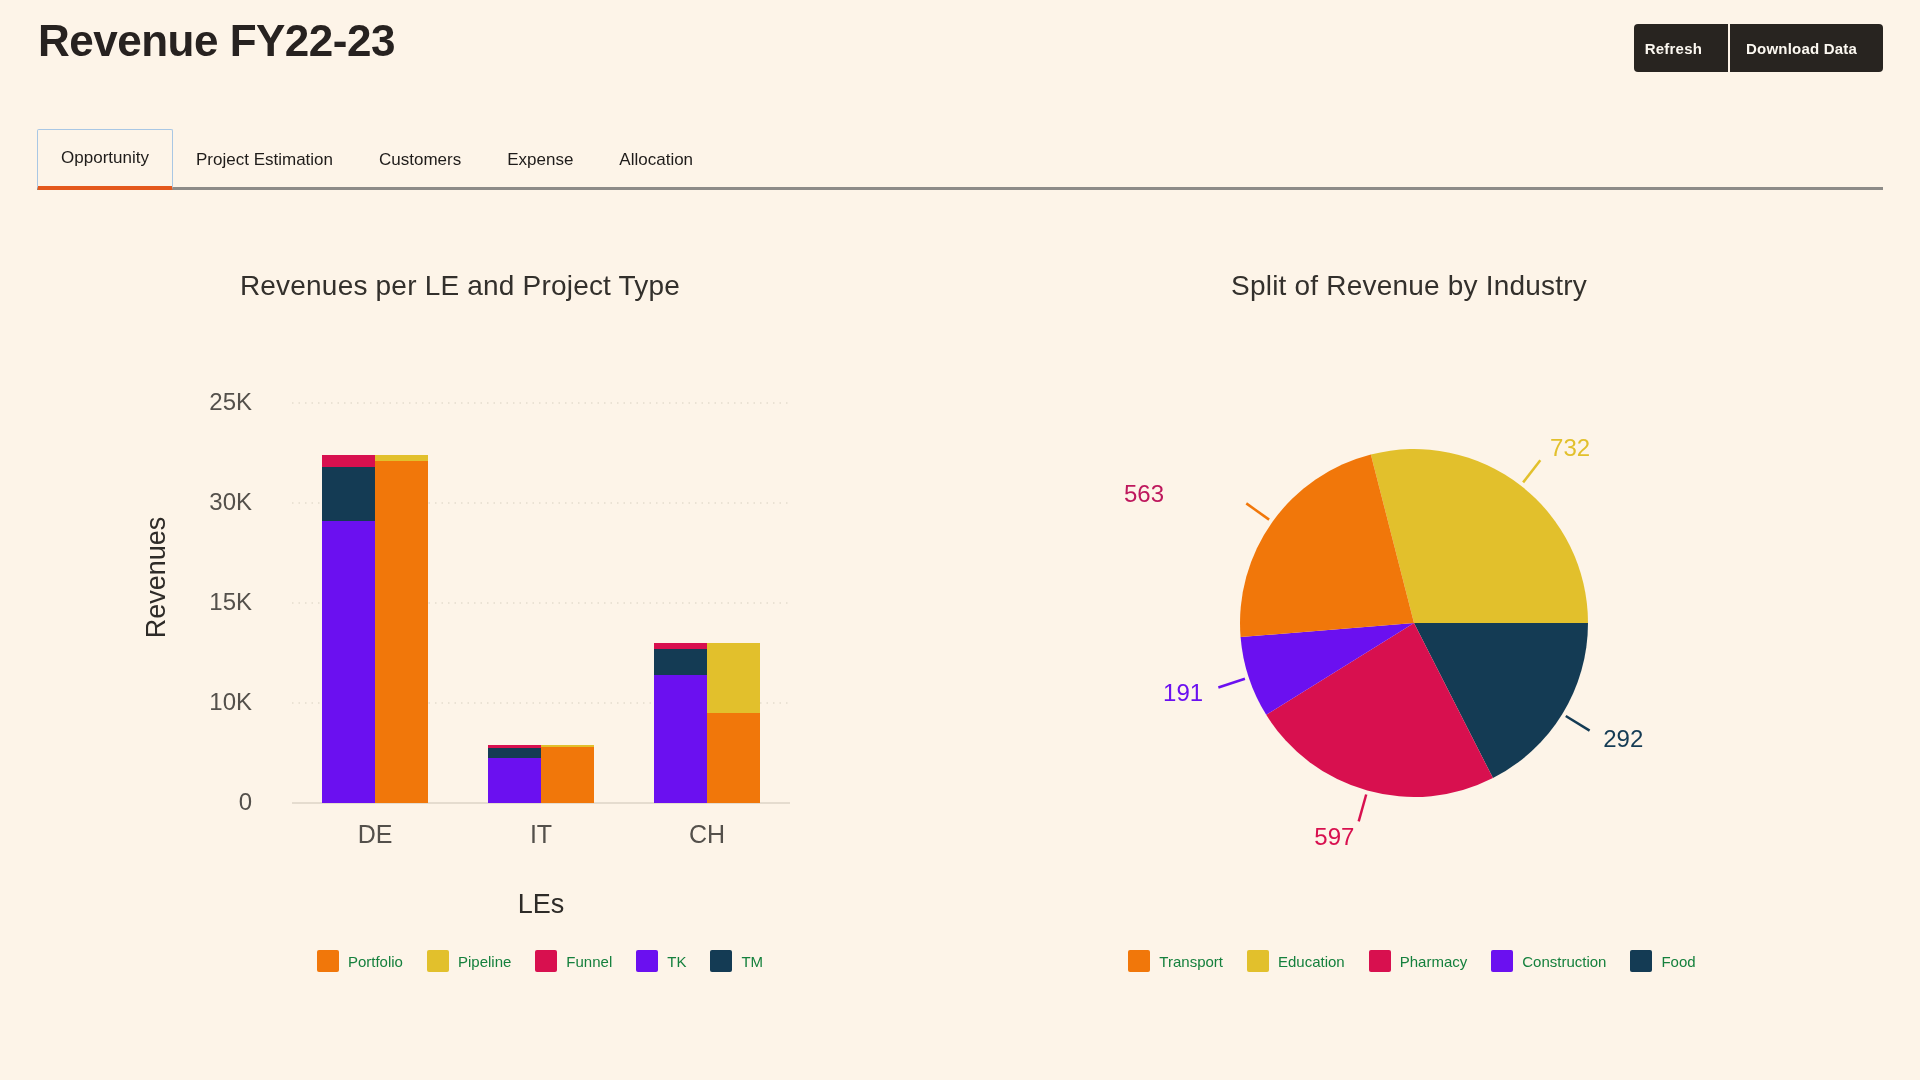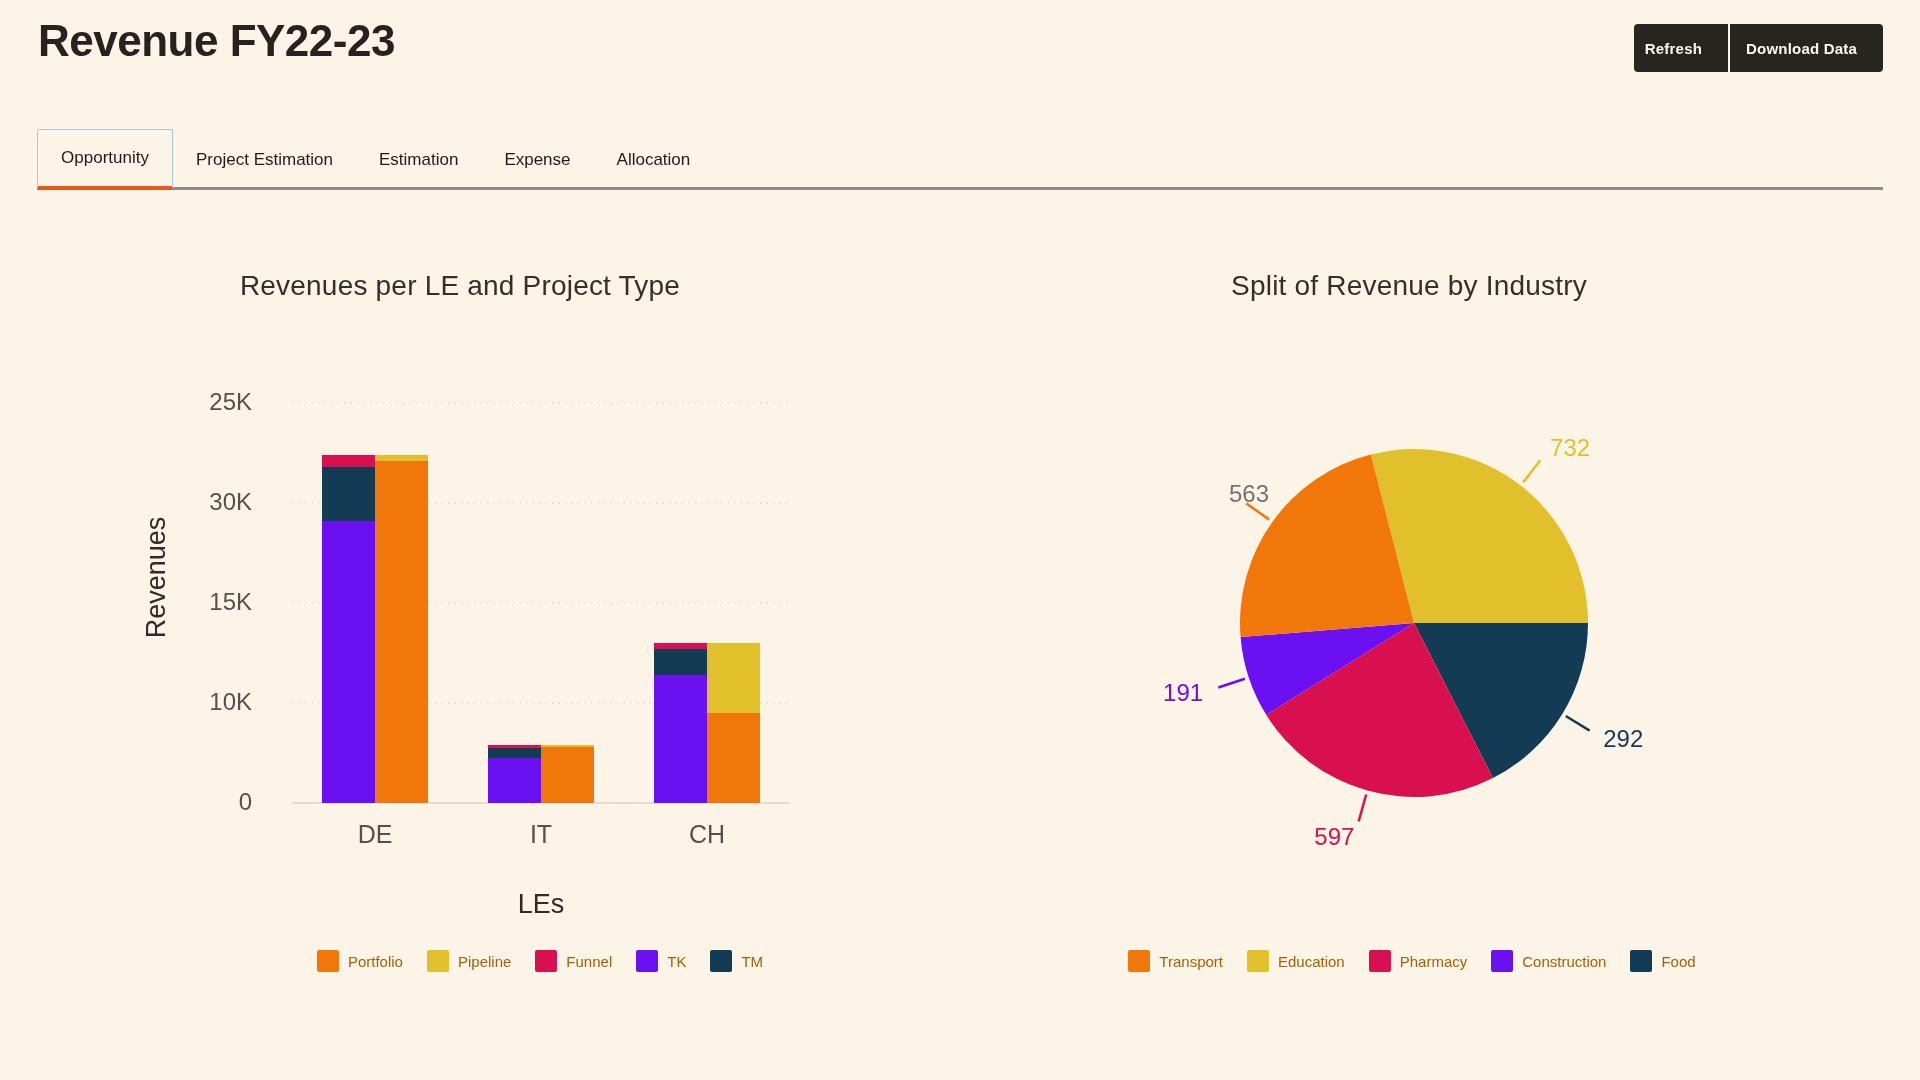--- a/index.html
+++ b/index.html
@@ -66,39 +66,39 @@
 
   
   .legend{
     position:absolute;top:950px;width:700px;
     display:flex;justify-content:center;align-items:center;gap:24px;
   }
   .legend.left{left:190px;}
   .legend.right{left:1062px;}
   .legend-item{display:flex;align-items:center;gap:9px;}
   .legend-swatch{width:22px;height:22px;border-radius:2px;flex:0 0 auto;}
-  .legend-label{font-size:15px;color:#a16207;white-space:nowrap;}
+  .legend-label{font-size:15px;color:#15803d;white-space:nowrap;}
 </style>
 </head>
 <body>
 
 <div class="page">
 
   <div class="page-title">Revenue FY22-23</div>
 
   <div class="header-buttons">
     <button class="btn btn-left">Refresh</button>
     <button class="btn btn-right">Download Data</button>
   </div>
 
   <div class="tabs-rule"></div>
   <div class="tabs">
       <div class="tab active">Opportunity</div>
       <div class="tab">Project Estimation</div>
-      <div class="tab">Estimation</div>
+      <div class="tab">Customers</div>
       <div class="tab">Expense</div>
       <div class="tab">Allocation</div>
     </div>
 
   <div class="chart-title left">Revenues per LE and Project Type</div>
   <div class="chart-title right">Split of Revenue by Industry</div>
 
   <svg id="chart-svg" width="1920" height="1080">
       <line x1="292" y1="803" x2="790" y2="803" stroke="#DCD5C7" stroke-width="1.5"></line>
       <line x1="292" y1="703" x2="790" y2="703" stroke="#E3DCCD" stroke-width="1.5" stroke-dasharray="1.5 5"></line>
@@ -139,21 +139,21 @@
       <div class="tick-label" style="left: 182px; top: 388px;">25K</div>
       <div class="cat-label" style="left: 315px; top: 820px;">DE</div>
       <div class="cat-label" style="left: 481px; top: 820px;">IT</div>
       <div class="cat-label" style="left: 647px; top: 820px;">CH</div>
       <div class="axis-name" style="left: 391px; top: 889px; width: 300px;">LEs</div>
       <div class="axis-name" style="left: 6px; top: 562px; width: 300px; transform: rotate(-90deg);">Revenues</div>
       <div class="pie-value" style="left: 1550.12px; top: 447.628px; transform: translate(0px, -50%); color: rgb(226, 192, 44);">732</div>
       <div class="pie-value" style="left: 1603.27px; top: 739.024px; transform: translate(0px, -50%); color: rgb(20, 59, 84);">292</div>
       <div class="pie-value" style="left: 1354.39px; top: 836.847px; transform: translate(-100%, -50%); color: rgb(216, 16, 79);">597</div>
       <div class="pie-value" style="left: 1203.17px; top: 692.521px; transform: translate(-100%, -50%); color: rgb(107, 16, 240);">191</div>
-      <div class="pie-value" style="left: 1269px; top: 494.081px; transform: translate(-100%, -50%); color: #737373;">563</div>
+      <div class="pie-value" style="left: 1164px; top: 494.081px; transform: translate(-100%, -50%); color: #be185d;">563</div>
     </div>
 
   <div class="legend left">
       <div class="legend-item">
         <span class="legend-swatch" style="background: rgb(241, 119, 10);"></span>
         <span class="legend-label">Portfolio</span>
       </div>
       <div class="legend-item">
         <span class="legend-swatch" style="background: rgb(226, 192, 44);"></span>
         <span class="legend-label">Pipeline</span>

